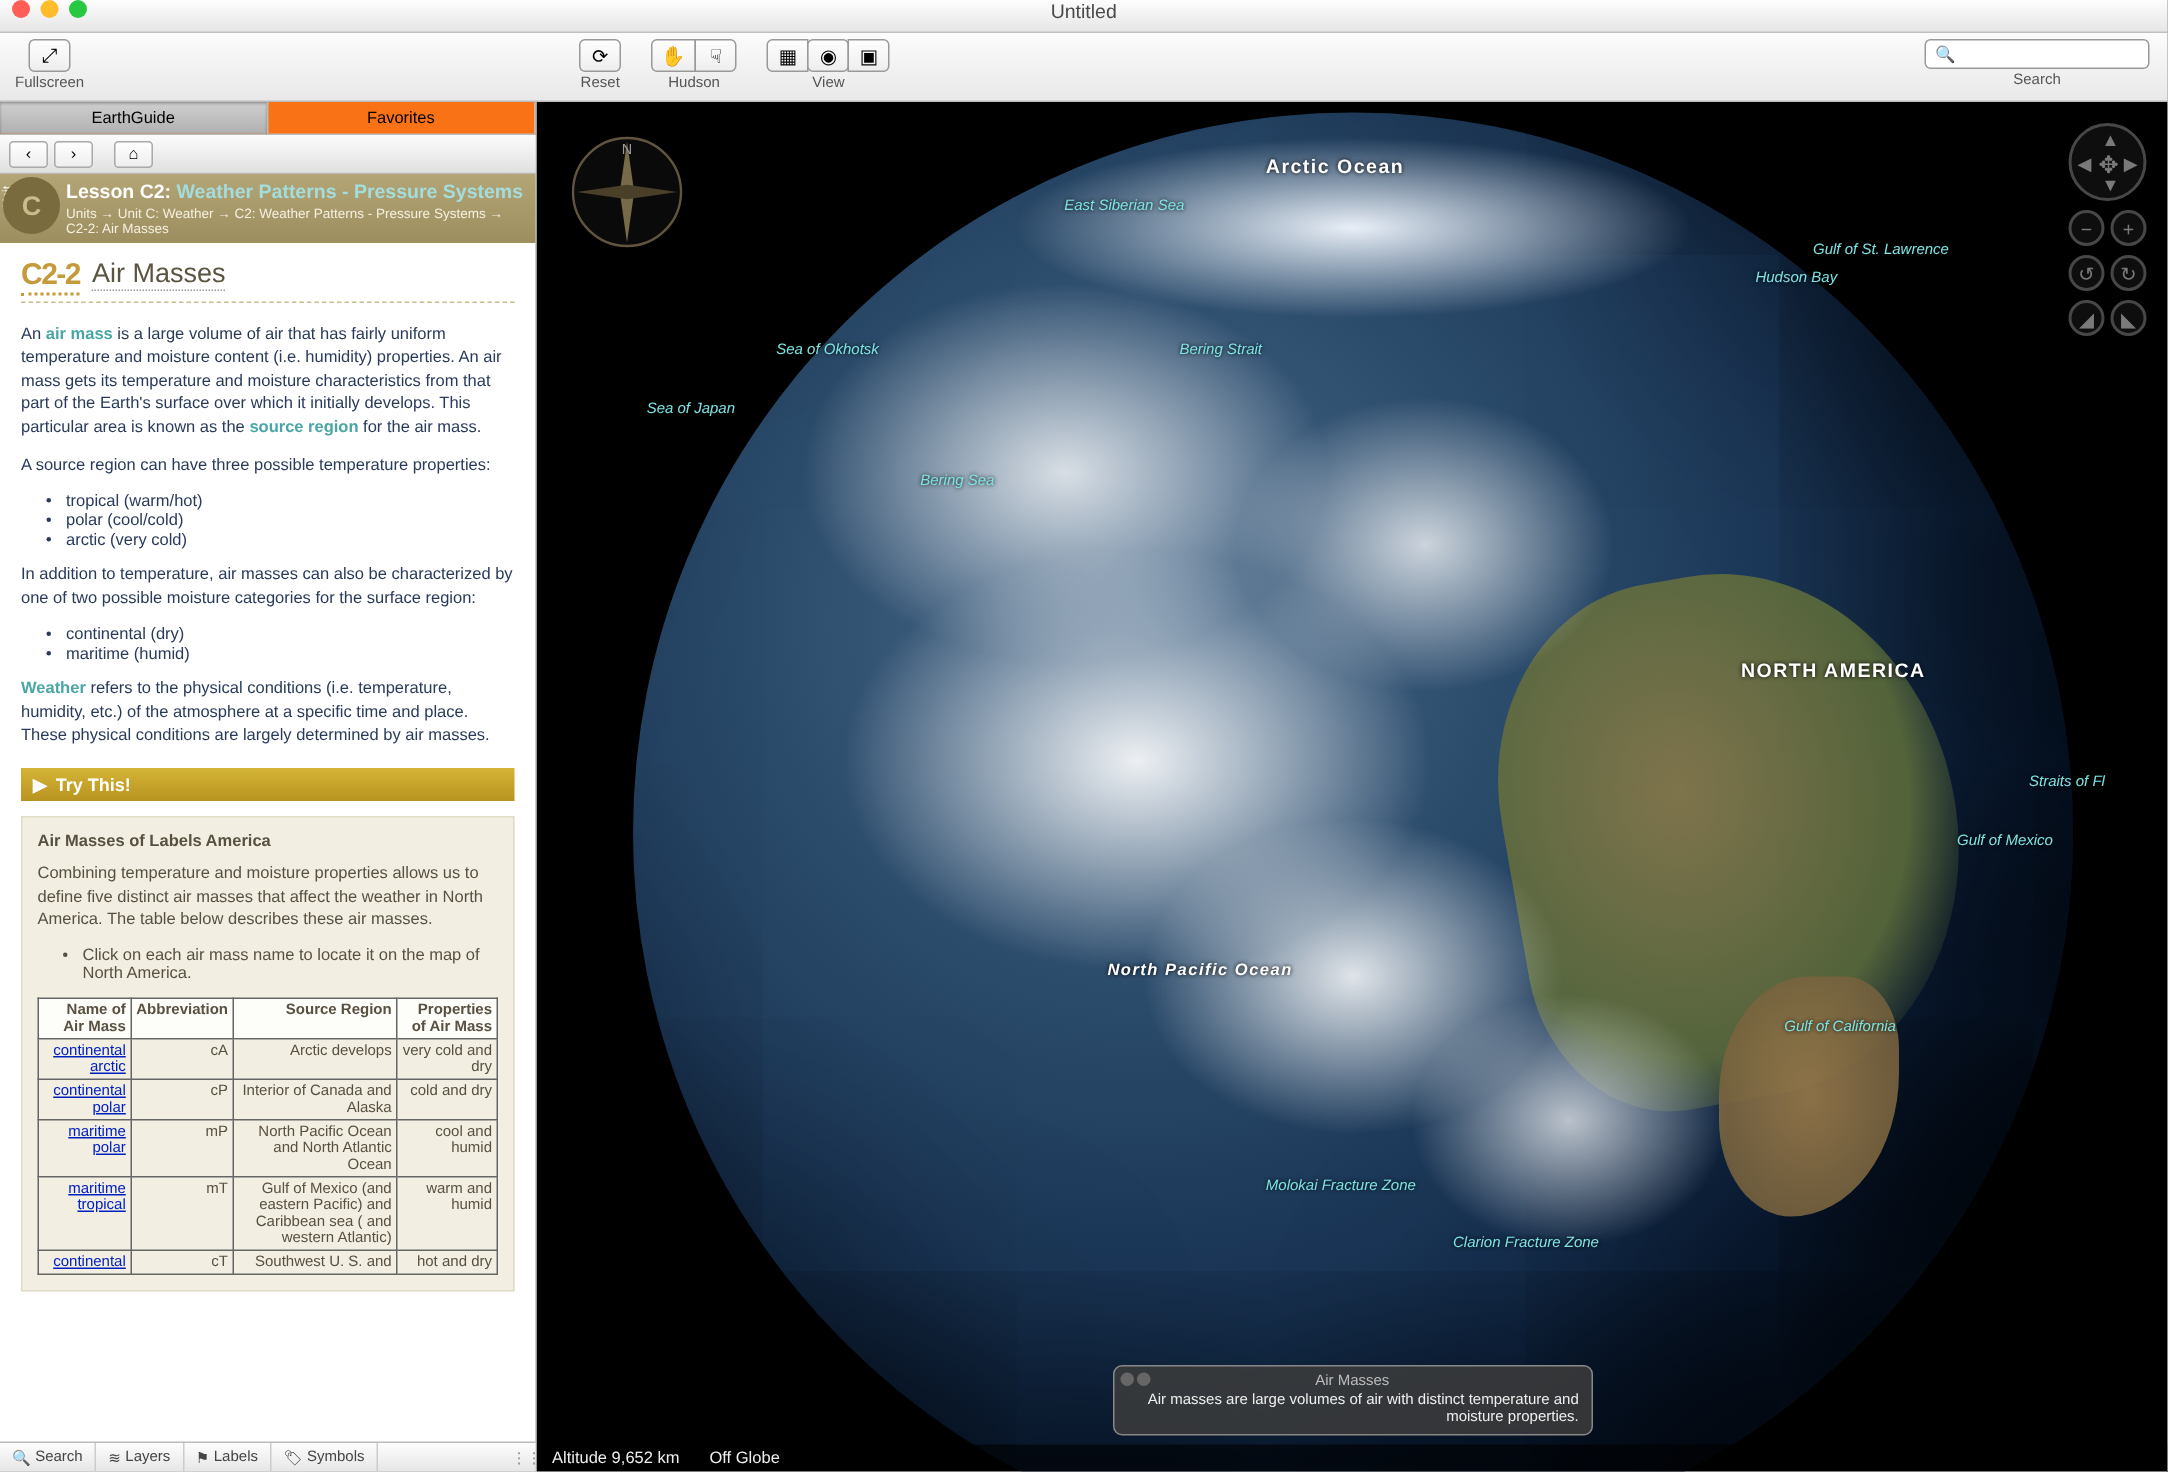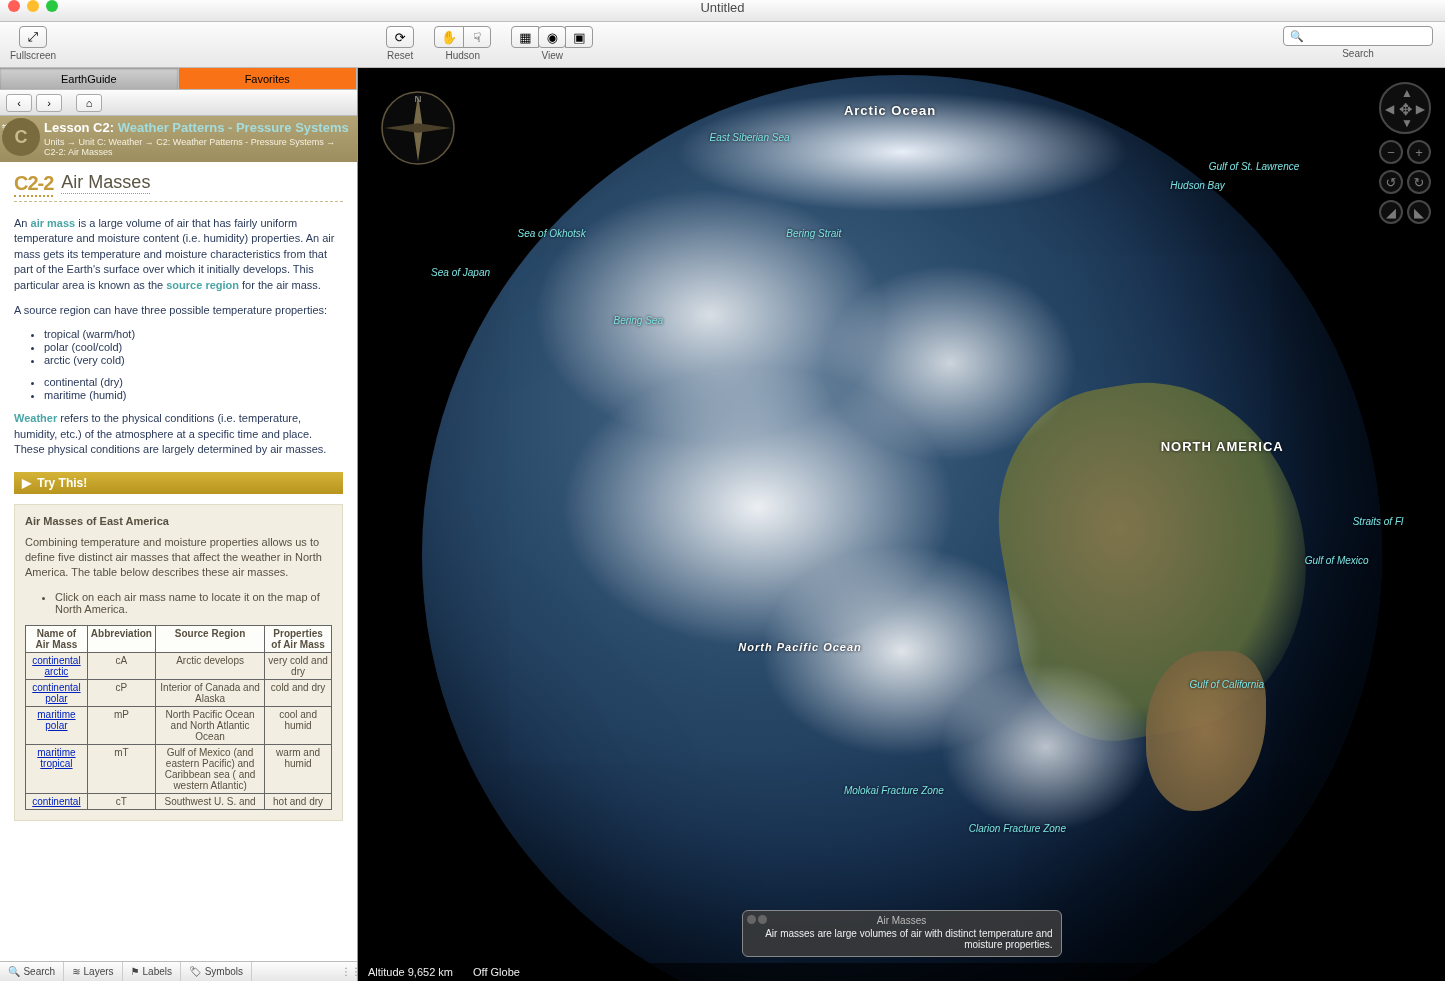--- a/index.html
+++ b/index.html
@@ -48,21 +48,21 @@
 .content p{margin-bottom:10px;line-height:1.4;font-family:Verdana,sans-serif;color:#2a3a5a}
 .content .term{color:#4aa6a6;font-weight:bold}
 .content .term2{color:#4aa6a6;font-weight:bold}
 .content ul{margin:6px 0 10px 30px;color:#2a3a5a}
 .content ul li{margin-bottom:1px;font-family:Verdana,sans-serif}
 .try-this{background:linear-gradient(#d4b436,#b8941f);color:#fff;padding:4px 8px;font-size:12px;font-weight:bold;margin:14px 0 10px;display:flex;align-items:center;gap:6px}
 .try-body{background:#f2efe2;padding:10px;border:1px solid #e0dcc8;color:#585040}
 .try-body h4{font-size:11px;margin-bottom:8px}
 .try-body p,.try-body ul{color:#585040}
 table.airmass{border-collapse:collapse;width:100%;margin-top:10px;font-size:10px}
-table.airmass th,table.airmass td{border:1px solid #666;padding:2px 3px;text-align:center;vertical-align:top}
+table.airmass th,table.airmass td{border:1px solid #666;padding:2px 3px;text-align:right;vertical-align:top}
 table.airmass th{font-weight:bold;background:#fdfdfa}
 table.airmass a{color:#0020c0;text-decoration:underline}
 
 .bottom-tabs{height:20px;background:linear-gradient(#fdfdfd,#e6e6e6);border-top:1px solid #bbb;display:flex;font-size:10px}
 .bt{padding:2px 8px;border-right:1px solid #ccc;display:flex;align-items:center;gap:3px;cursor:pointer;color:#444}
 .bt-drag{width:12px;display:flex;align-items:center;justify-content:center;color:#888;cursor:col-resize}
 
 .globe-area{flex:1;background:#000;position:relative;overflow:hidden}
 .globe{position:absolute;left:50%;top:50%;width:960px;height:960px;margin-left:-480px;margin-top:-450px;border-radius:50%;background:radial-gradient(circle at 35% 35%,#4a6a8a 0%,#2a4a6a 30%,#0a2040 70%,#000 100%);box-shadow:inset -80px -80px 160px rgba(0,0,0,0.8)}
 .clouds{position:absolute;inset:0;border-radius:50%;background:
@@ -190,34 +190,35 @@
       </div>
       <p>
         <span>An </span><span class="term">air mass</span><span> is a large volume of air that has fairly uniform temperature and moisture content (i.e. humidity) properties. An air mass gets its temperature and moisture characteristics from that part of the Earth's surface over which it initially develops. This particular area is known as the </span><span class="term2">source region</span><span> for the air mass.</span>
       </p>
       <p>A source region can have three possible temperature properties:</p>
       <ul>
         <li>tropical (warm/hot)</li>
         <li>polar (cool/cold)</li>
         <li>arctic (very cold)</li>
       </ul>
+      <p>In addition to temperature, air masses can also be characterized by one of two possible moisture categories for the surface region:</p>
       <ul>
         <li>continental (dry)</li>
         <li>maritime (humid)</li>
       </ul>
       <p>
         <span class="term">Weather</span><span> refers to the physical conditions (i.e. temperature, humidity, etc.) of the atmosphere at a specific time and place. These physical conditions are largely determined by air masses.</span>
       </p>
 
       <div class="try-this">
         <span>▶</span>
         <span>Try This!</span>
       </div>
       <div class="try-body">
-        <h4>Air Masses of East America</h4>
+        <h4>Air Masses of Labels America</h4>
         <p>Combining temperature and moisture properties allows us to define five distinct air masses that affect the weather in North America. The table below describes these air masses.</p>
         <ul>
             <li>Click on each air mass name to locate it on the map of North America.</li>
           </ul>
         <table class="airmass">
           <thead>
               <tr>
             <th>Name of Air Mass</th>
             <th>Abbreviation</th>
             <th>Source Region</th>

